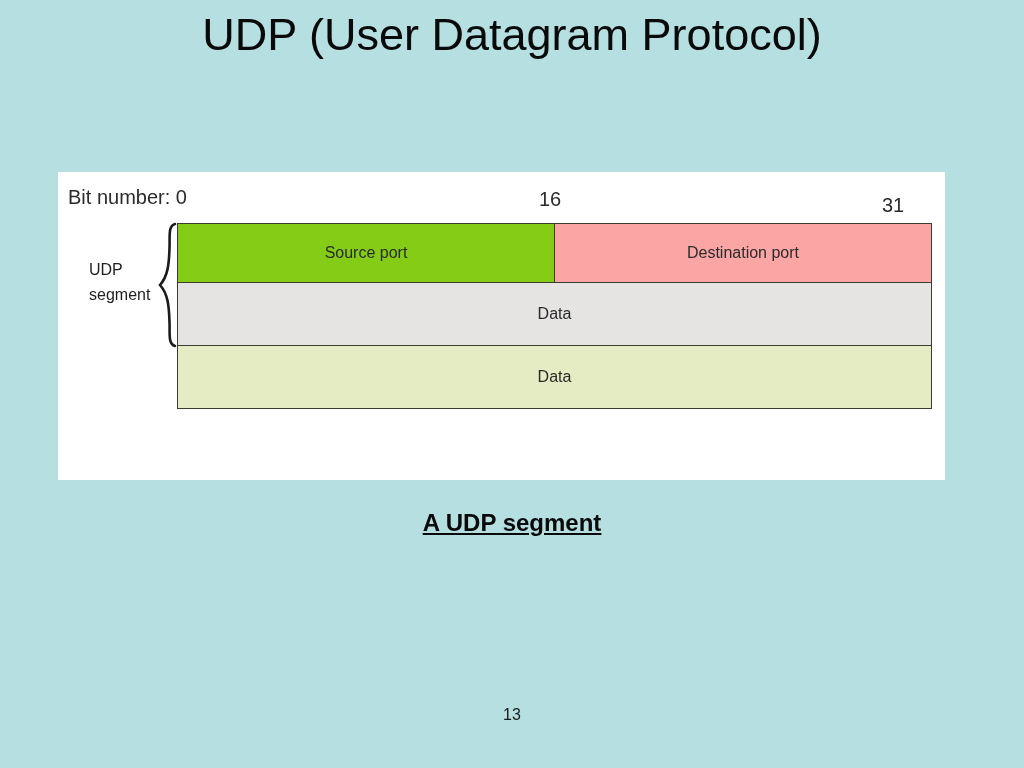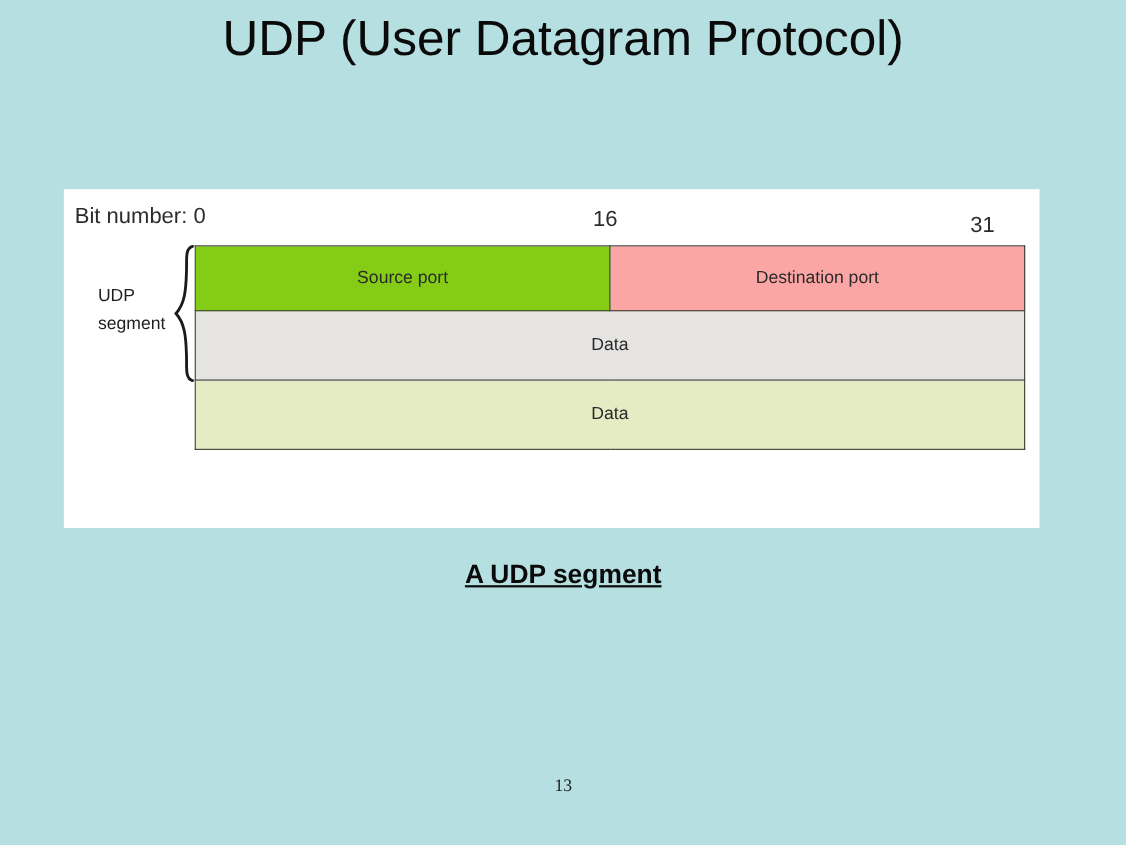--- a/index.html
+++ b/index.html
@@ -125,21 +125,21 @@
     text-decoration: underline;
   }
 
   
   .page-number {
     position: absolute;
     left: 0;
     top: 706px;
     width: 1024px;
     text-align: center;
-    font-family: Liberation Serif, serif;
+    font-family: Liberation Sans, sans-serif;
     font-size: 16px;
     color: #1a1a1a;
   }
 </style>
 </head>
 <body>
 
 <div class="slide-title">UDP (User Datagram Protocol)</div>
 
 <div class="figure-panel">

